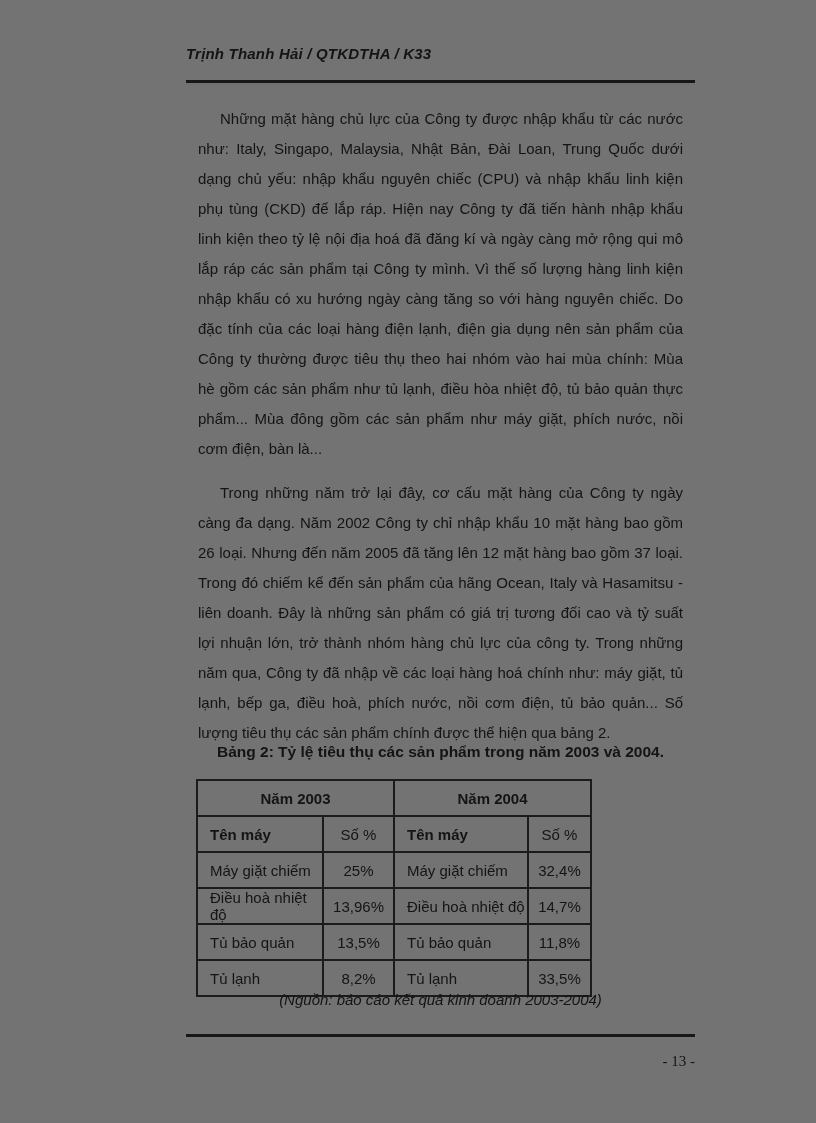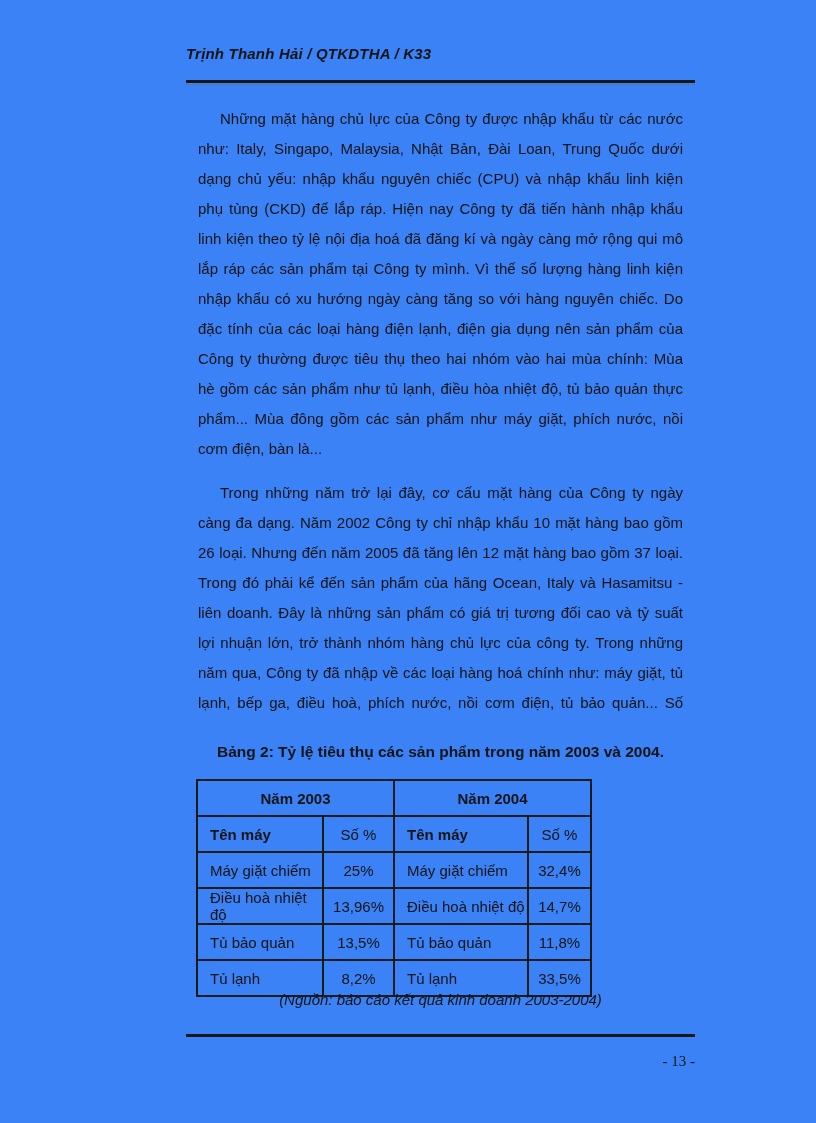--- a/index.html
+++ b/index.html
@@ -5,21 +5,21 @@
   html, body { margin: 0; padding: 0; }
   body {
     width: 816px; height: 1123px;
     background: #ffffff;
     font-family: "Liberation Sans", sans-serif;
     color: #141414;
   }
   .page {
     position: relative;
     width: 816px; height: 1123px;
-    background: #3b82f6;
+    background: #737373;
     overflow: hidden;
   }
 
   
   .doc-header {
     position: absolute; left: 186px; top: 45px; width: 509px;
     font-size: 15px; font-weight: 700; font-style: italic;
     letter-spacing: 0.2px;
   }
   .header-rule { position: absolute; left: 186px; top: 80px; width: 509px; }
@@ -107,25 +107,26 @@
       <div class="line">đặc tính của các loại hàng điện lạnh, điện gia dụng nên sản phẩm của</div>
       <div class="line">Công ty thường được tiêu thụ theo hai nhóm vào hai mùa chính: Mùa</div>
       <div class="line">hè gồm các sản phẩm như tủ lạnh, điều hòa nhiệt độ, tủ bảo quản thực</div>
       <div class="line">phẩm... Mùa đông gồm các sản phẩm như máy giặt, phích nước, nồi</div>
       <div class="line last">cơm điện, bàn là...</div>
     </div>
     <div class="para second">
       <div class="line first">Trong những năm trở lại đây, cơ cấu mặt hàng của Công ty ngày</div>
       <div class="line">càng đa dạng. Năm 2002 Công ty chỉ nhập khẩu 10 mặt hàng bao gồm</div>
       <div class="line">26 loại. Nhưng đến năm 2005 đã tăng lên 12 mặt hàng bao gồm 37 loại.</div>
-      <div class="line">Trong đó phải kể đến sản phẩm của hãng Ocean, Italy và Hasamitsu -</div>
+      <div class="line">Trong đó chiếm kể đến sản phẩm của hãng Ocean, Italy và Hasamitsu -</div>
       <div class="line">liên doanh. Đây là những sản phẩm có giá trị tương đối cao và tỷ suất</div>
       <div class="line">lợi nhuận lớn, trở thành nhóm hàng chủ lực của công ty. Trong những</div>
       <div class="line">năm qua, Công ty đã nhập về các loại hàng hoá chính như: máy giặt, tủ</div>
       <div class="line">lạnh, bếp ga, điều hoà, phích nước, nồi cơm điện, tủ bảo quản... Số</div>
+      <div class="line last">lượng tiêu thụ các sản phẩm chính được thể hiện qua bảng 2.</div>
     </div>
   </div>
 
   <div class="caption">Bảng 2: Tỷ lệ tiêu thụ các sản phẩm trong năm 2003 và 2004.</div>
 
   <table class="data-table">
     <colgroup>
       <col class="c1">
         <col class="c2">
         <col class="c3">

